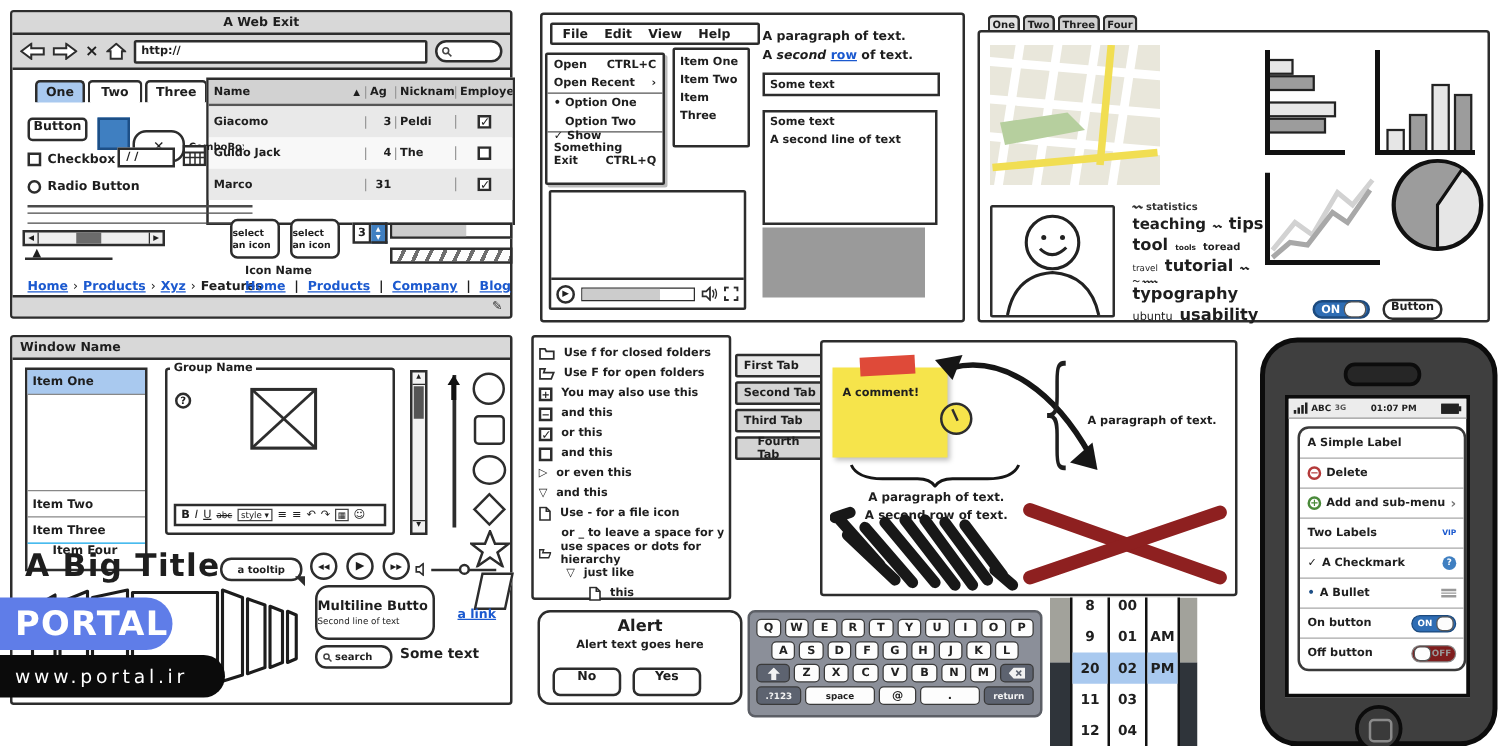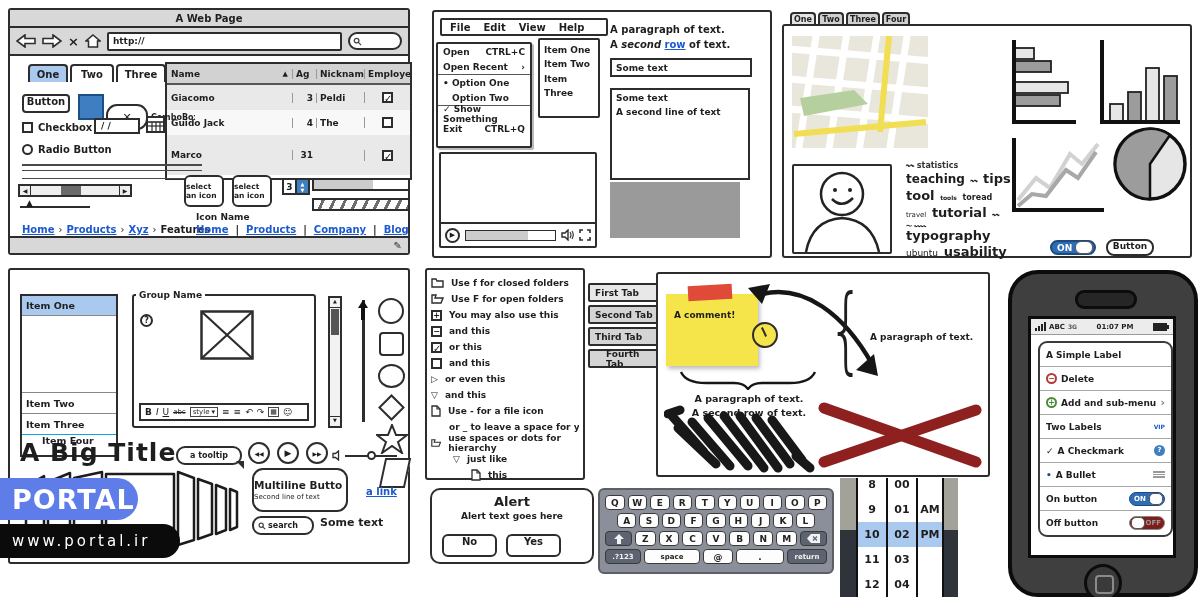--- a/index.html
+++ b/index.html
@@ -34,21 +34,21 @@
   .cloudw{font-weight:bold;line-height:1.05}
   svg{display:block}
 </style>
 </head>
 <body>
 
 <div id="stage">
 
   <div class="a bd" style="left:8px;top:8px;width:402px;height:247px">
     <div class="tb" style="height:18px;justify-content:center">
-      <span style="font-size:10px">A Web Page</span>
+      <span style="font-size:10px">A Web Exit</span>
     </div>
     <div style="height:28px;background:#d8d8d8;border-bottom:2px solid #2d2d2d;display:flex;align-items:center;padding:0 6px;gap:6px;box-sizing:border-box">
       <span>
           <svg width="20" height="14" viewBox="0 0 20 14">
             <path d="M9 1 L1 7 L9 13 L9 9.5 L19 9.5 L19 4.5 L9 4.5 Z" fill="#fff" stroke="#2d2d2d" stroke-width="1.6"></path>
           </svg>
         </span>
       <span>
           <svg width="20" height="14" viewBox="0 0 20 14">
             <path d="M11 1 L19 7 L11 13 L11 9.5 L1 9.5 L1 4.5 L11 4.5 Z" fill="#fff" stroke="#2d2d2d" stroke-width="1.6"></path>
@@ -100,21 +100,21 @@
           </div>
       </div>
       <div class="row" style="height:25px;background:#f8f8f8;font-weight:bold">
         <div class="tblc" style="flex:1;border-left:none;padding:0 4px">Guido Jack</div>
         <div class="tblc" style="width:24px;padding:0 3px;text-align:right">4</div>
         <div class="tblc" style="width:48px;padding:0 3px">The</div>
         <div class="tblc" style="width:46px;display:flex;justify-content:center;align-items:center">
             <span class="cbx"></span>
           </div>
       </div>
-      <div class="row" style="height:40px;background:#e9e9e9;font-weight:bold">
+      <div class="row" style="height:25px;background:#e9e9e9;font-weight:bold">
         <div class="tblc" style="flex:1;border-left:none;padding:0 4px">Marco</div>
         <div class="tblc" style="width:24px;padding:0 3px;text-align:right">31</div>
         <div class="tblc" style="width:48px;padding:0 3px"></div>
         <div class="tblc" style="width:46px;display:flex;justify-content:center;align-items:center">
             <span class="cbx">✓</span>
           </div>
       </div>
     </div>
 
     <div class="a btn f10" style="left:12px;top:84px;width:48px;height:19px">
@@ -352,20 +352,23 @@
     <div class="a toggle" style="left:266px;top:214px;width:46px;height:15px;background:#2e6db4;border:2px solid #1c4a7e;justify-content:flex-start;padding-left:5px;position:absolute">
       <span style="color:#fff;font-size:9px;font-weight:bold">ON</span>
       <span style="position:absolute;right:1px;width:16px;height:11px;background:#fdfdfd;border:1px solid #555;border-radius:6px"></span>
     </div>
     <div class="a btn f9" style="left:322px;top:213px;width:48px;height:17px;border-radius:8px">
         <span>Button</span>
       </div>
   </div>
 
   <div class="a bd" style="left:8px;top:268px;width:402px;height:296px">
+    <div class="tb" style="height:18px;padding-left:6px;font-size:10px">
+      <span>Window Name</span>
+    </div>
     <div class="a" style="left:10px;top:24px;width:98px;height:163px;border:2px solid #2d2d2d;background:#fff;box-sizing:border-box;font-size:9.5px;font-weight:bold">
       <div class="sel" style="height:19px;display:flex;align-items:center;padding-left:4px;border-bottom:1px solid #888">
           <span>Item One</span>
         </div>
       <div style="position:absolute;left:0;right:0;top:96px;height:20px;display:flex;align-items:center;padding-left:4px;border-top:1px solid #888">
           <span>Item Two</span>
         </div>
       <div style="position:absolute;left:0;right:0;top:117px;height:20px;display:flex;align-items:center;padding-left:4px;border-top:1px solid #888">
           <span>Item Three</span>
         </div>
@@ -651,21 +654,21 @@
     </div>
   </div>
 
   <div class="a" style="left:840px;top:478px;width:118px;height:119px;overflow:hidden">
     <div class="a" style="left:0;top:0;width:118px;height:52px;background:#a2a29b"></div>
     <div class="a" style="left:0;top:52px;width:118px;height:67px;background:#2f343a"></div>
     <div class="a" style="left:16px;top:-8px;width:88px;height:135px;display:flex;background:#fff;border:2px solid #111;box-sizing:border-box">
       <div style="width:28px;border-right:2px solid #111;text-align:center;font-size:11px;font-weight:bold;line-height:25px">
         <div>8</div>
           <div>9</div>
-        <div class="sel">10</div>
+        <div class="sel">20</div>
         <div>11</div>
           <div>12</div>
       </div>
       <div style="width:28px;border-right:2px solid #111;text-align:center;font-size:11px;font-weight:bold;line-height:25px">
         <div>00</div>
           <div>01</div>
         <div class="sel">02</div>
         <div>03</div>
           <div>04</div>
       </div>

